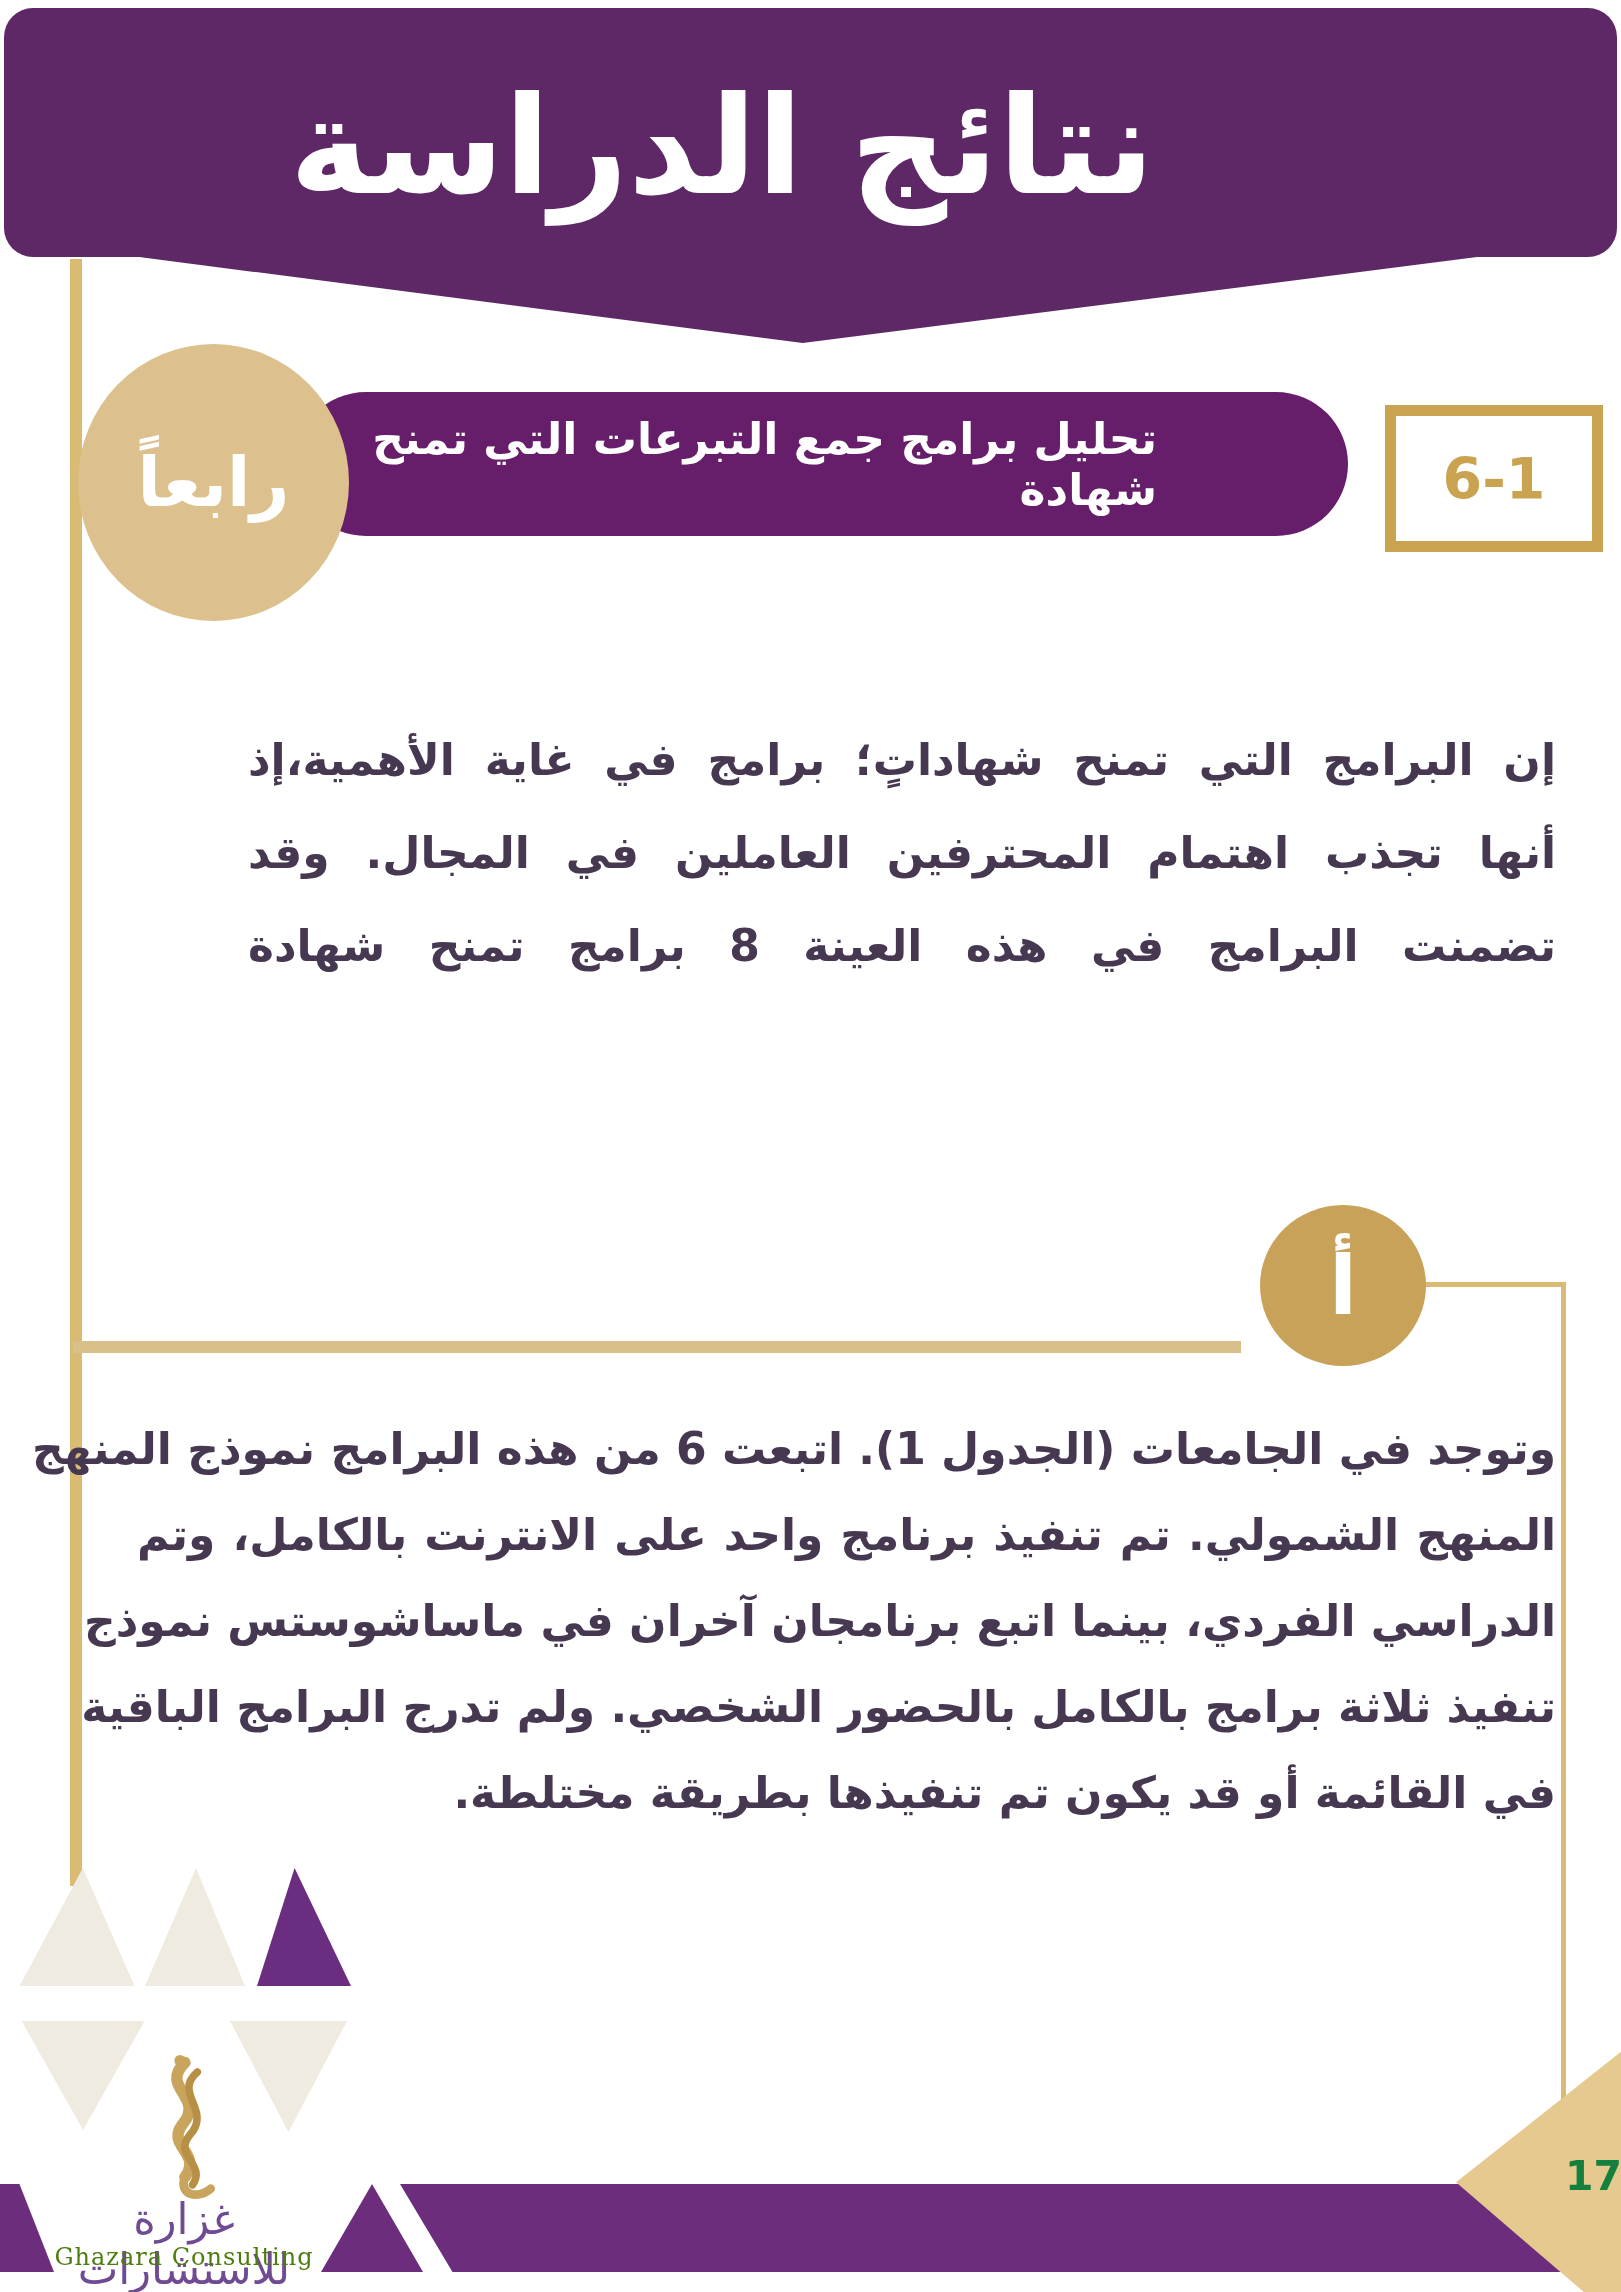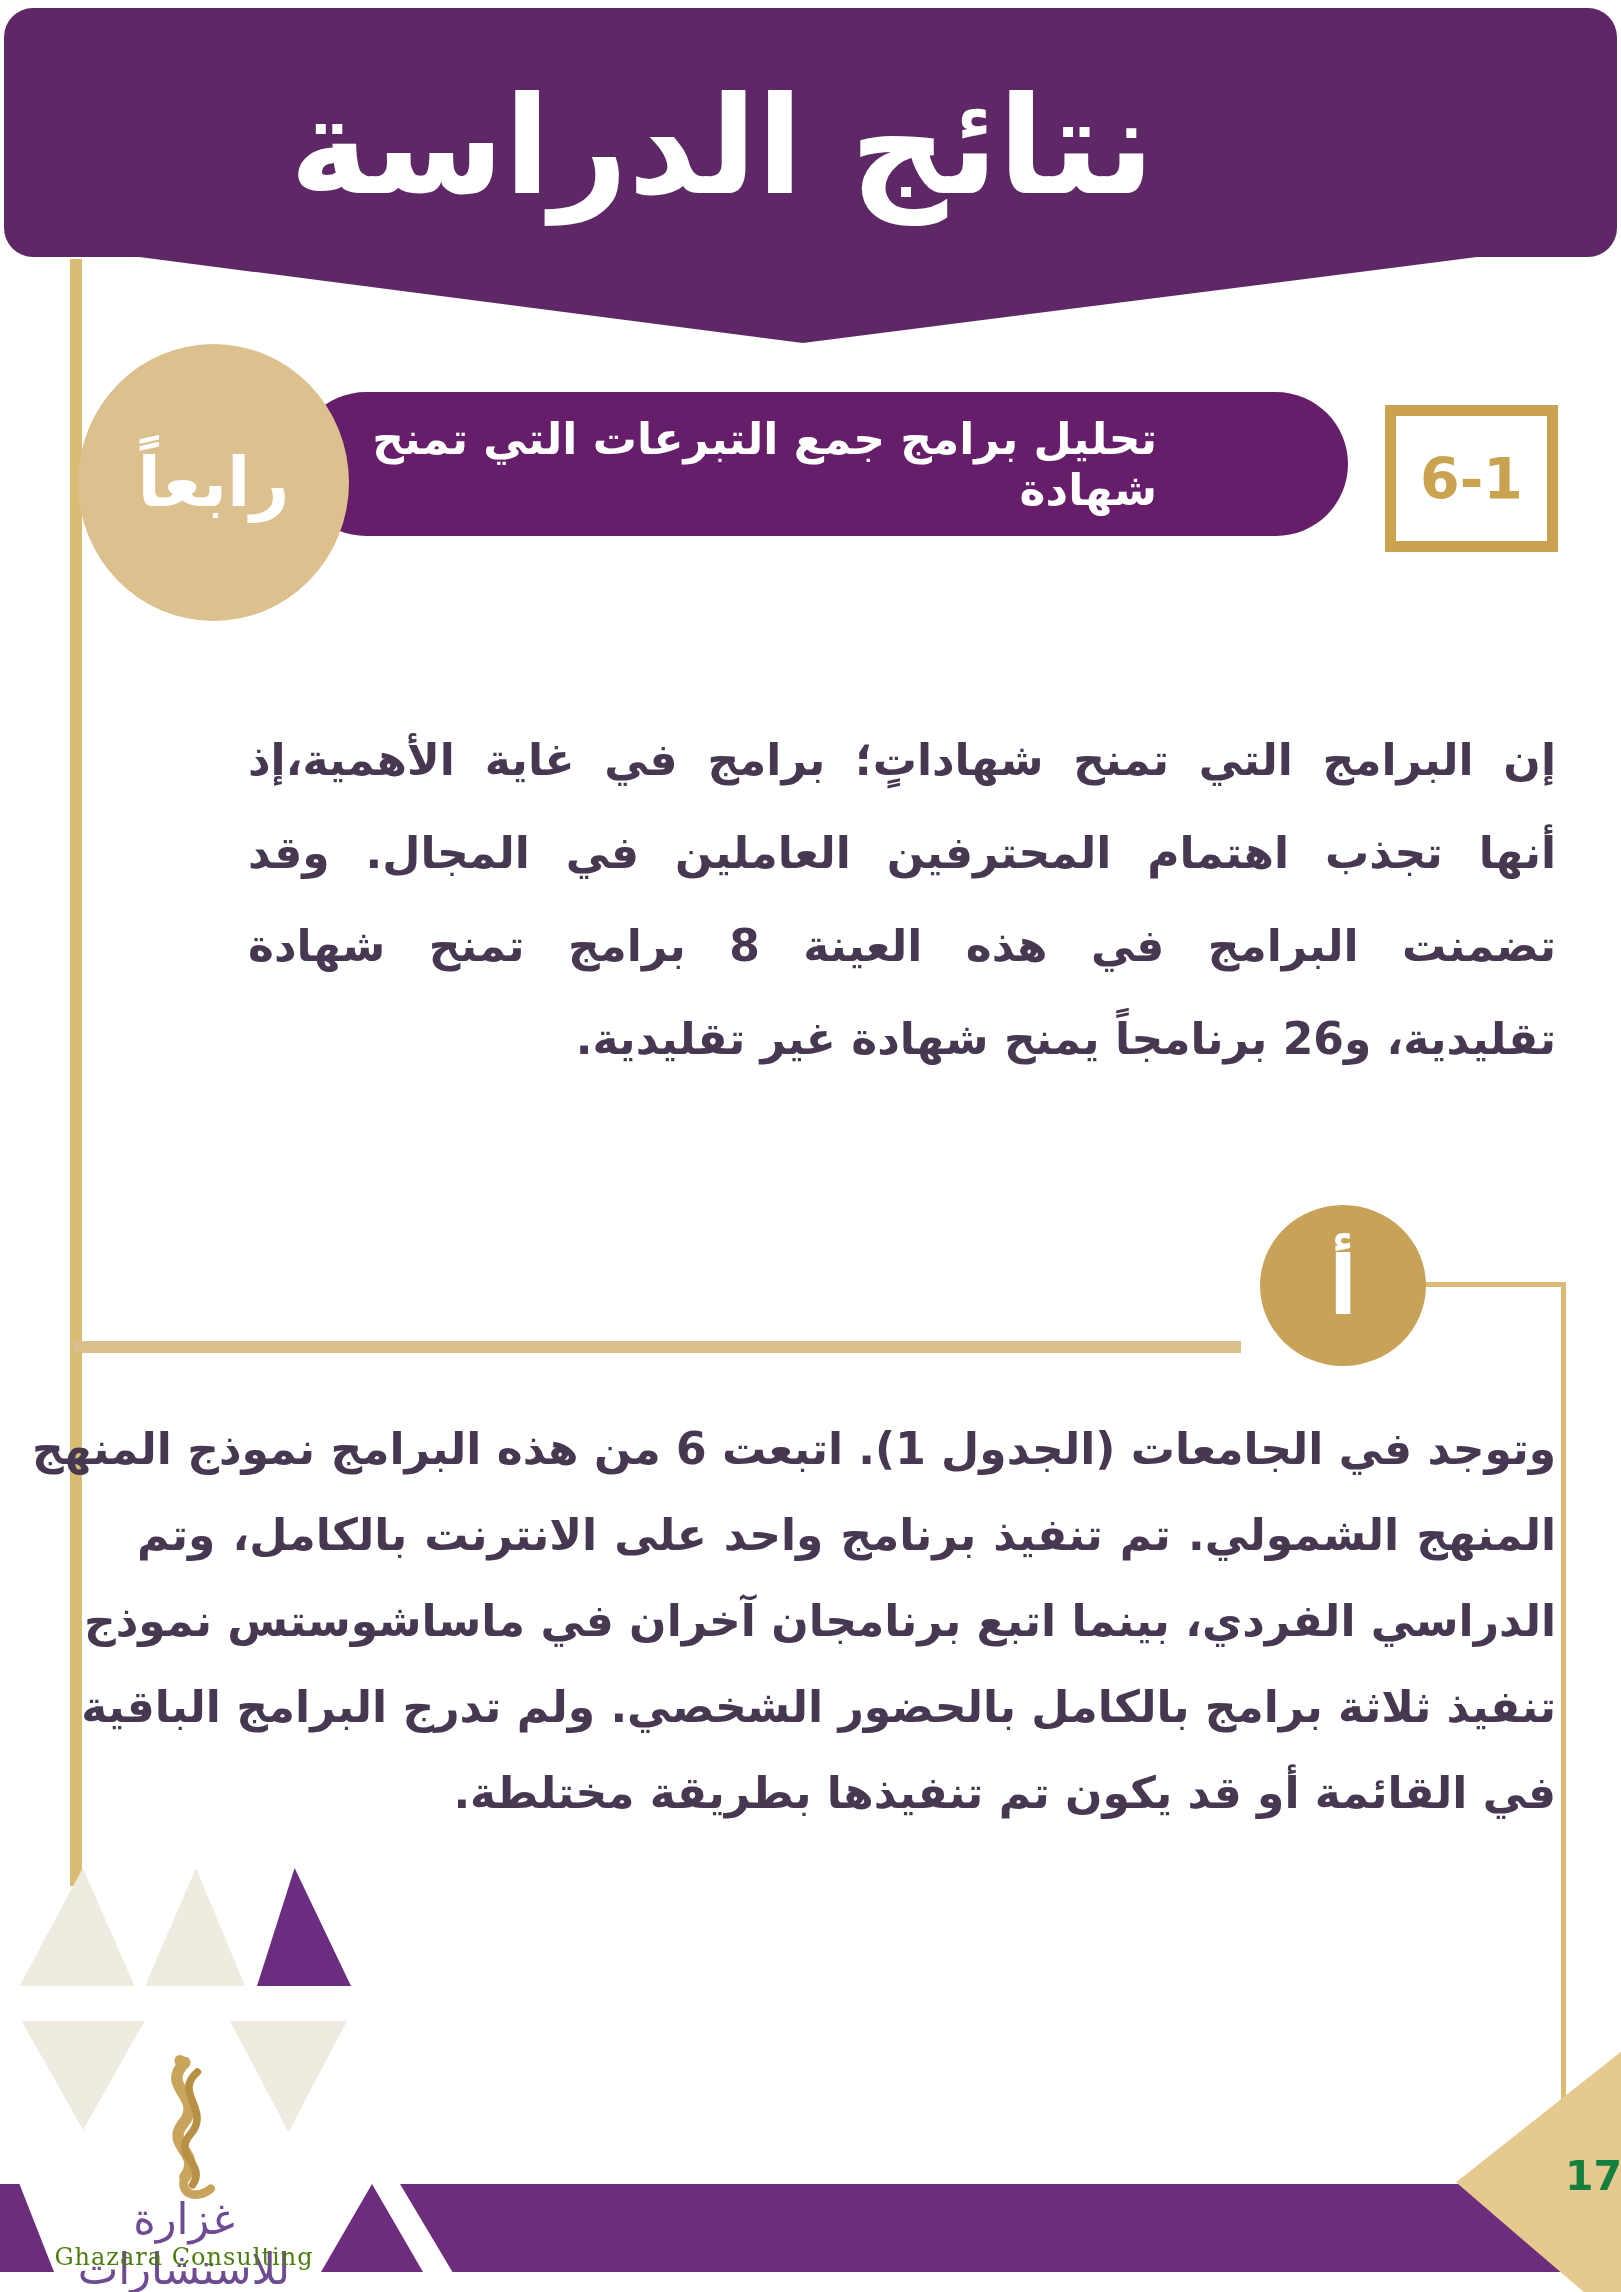--- a/index.html
+++ b/index.html
@@ -21,21 +21,21 @@
   .sub-line-v{left:1561px;top:1282px;width:4.9px;height:823px;background:#d9bb74;}
 
   
   .pill{left:294px;top:392px;width:1054px;height:144px;border-radius:88px;background:#671e6a;
         display:flex;align-items:center;}
   .pill-label{direction:rtl;width:100%;padding-right:191px;box-sizing:border-box;
               color:#ffffff;font-size:44px;font-weight:700;text-align:right;}
   .big-badge{left:78px;top:344px;width:271px;height:277px;border-radius:50%;background:#dcc08d;
              display:flex;align-items:center;justify-content:center;}
   .big-badge span{color:#ffffff;font-size:68px;font-weight:700;direction:rtl;}
-  .num-box{left:1385px;top:405px;width:173px;height:147px;box-sizing:border-box;
+  .num-box{left:1385px;top:405px;width:218px;height:147px;box-sizing:border-box;
            border:11.8px solid #c9a34f;display:flex;align-items:center;justify-content:center;}
   .num-box span{direction:ltr;color:#c9a34f;font-size:57px;font-weight:600;}
 
   
   .para{direction:rtl;color:#473852;font-weight:700;font-size:44px;}
   .para1{left:248px;top:713px;width:1308px;}
   .para2{left:137px;top:1406px;width:1419px;}
   .jl{height:93px;line-height:93px;text-align:justify;text-align-last:justify;white-space:nowrap;}
   .para2 .jl{height:86px;line-height:86px;}
   .jl.last{text-align-last:right;}
@@ -96,21 +96,20 @@
     <span>رابعاً</span>
   </div>
   <div class="abs num-box">
     <span>6-1</span>
   </div>
 
   <div class="abs para para1">
     <div class="jl">إن البرامج التي تمنح شهاداتٍ؛ برامج في غاية الأهمية،إذ</div>
     <div class="jl">أنها تجذب اهتمام المحترفين العاملين في المجال. وقد</div>
     <div class="jl">تضمنت البرامج في هذه العينة 8 برامج تمنح شهادة</div>
-    <div class="jl last">تقليدية، و26 برنامجاً يمنح شهادة غير تقليدية.</div>
   </div>
 
   <div class="abs sub-band"></div>
   <div class="abs sub-line-h"></div>
   <div class="abs sub-line-v"></div>
   <div class="abs sub-circle">
     <span>أ</span>
   </div>
 
   <div class="abs para para2">

